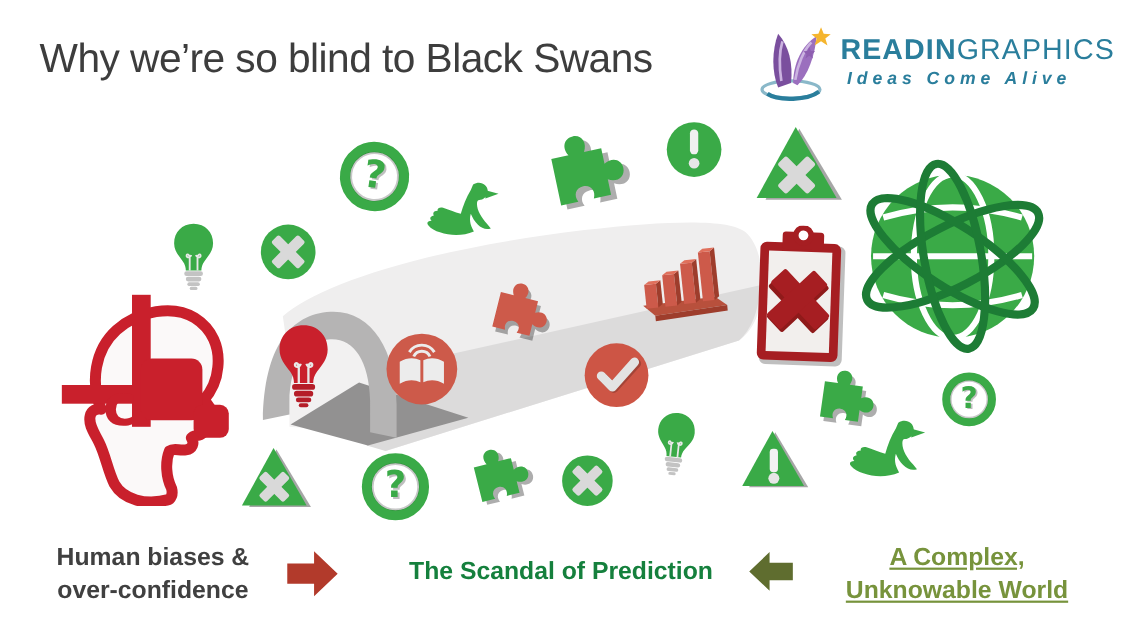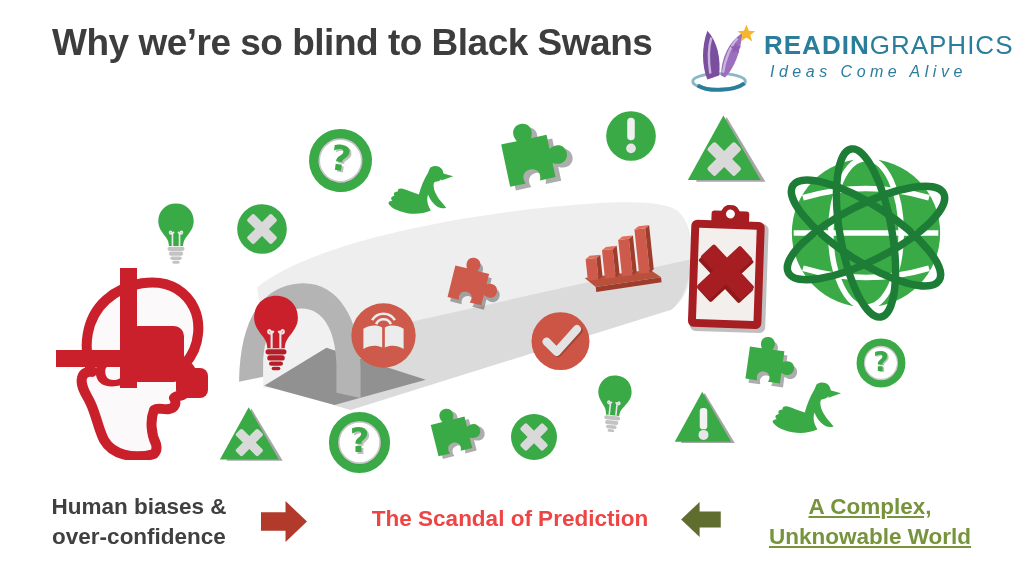--- a/index.html
+++ b/index.html
@@ -1,33 +1,33 @@
 <!DOCTYPE html>
 <html><head>
 <meta charset="utf-8">
 <style>
   html,body{margin:0;padding:0;background:#ffffff;}
   .canvas{position:relative;width:1034px;height:578px;background:#fff;overflow:hidden;
           font-family:"Liberation Sans",sans-serif;}
   .icon{position:absolute;display:block;}
   
-  .title{position:absolute;left:36px;top:22px;font-size:37px;font-weight:bold;
-         color:#3d3d3d;letter-spacing:-0.5px;white-space:nowrap;margin-left:16px;}
+  .title{position:absolute;left:36px;top:32px;font-size:37px;font-weight:normal;
+         color:#3d3d3d;letter-spacing:-0.5px;white-space:nowrap;}
   .logo-wrap{position:absolute;left:684px;top:16px;width:340px;height:84px;}
   .logo-ic{position:absolute;left:0;top:2px;width:78px;height:80px;}
   .brand{position:absolute;left:80px;top:14px;font-size:26px;color:#2a7e9c;
          letter-spacing:1px;white-space:nowrap;}
   .brand .reg{font-weight:700;}
   .brand .bold{font-weight:400;}
   .tagline{position:absolute;left:86px;top:47px;font-size:16px;font-style:italic;
-           color:#2a7e9c;letter-spacing:4.5px;white-space:nowrap;font-weight:400;}
+           color:#2a7e9c;letter-spacing:4.5px;white-space:nowrap;font-weight:700;}
   
   .lbl{position:absolute;font-weight:bold;text-align:center;line-height:30px;font-size:22.5px;}
   .lbl-left{left:26px;top:492px;width:226px;color:#404040;}
-  .lbl-center{left:345px;top:506px;width:330px;color:#ef4444;line-height:26px;}
+  .lbl-center{left:345px;top:506px;width:330px;color:#15803d;line-height:26px;}
   .lbl-right{left:740px;top:492px;width:260px;color:#77933c;text-decoration:underline;}
   .flip{transform:scaleX(-1);}
 </style>
 </head>
 <body>
 
 <div class="canvas">
 
   <svg width="0" height="0" style="position:absolute" aria-hidden="true">
     <defs>

